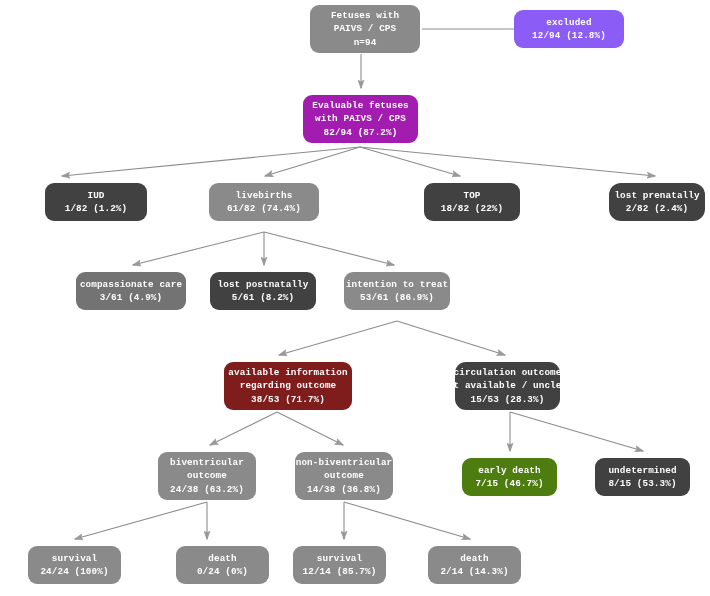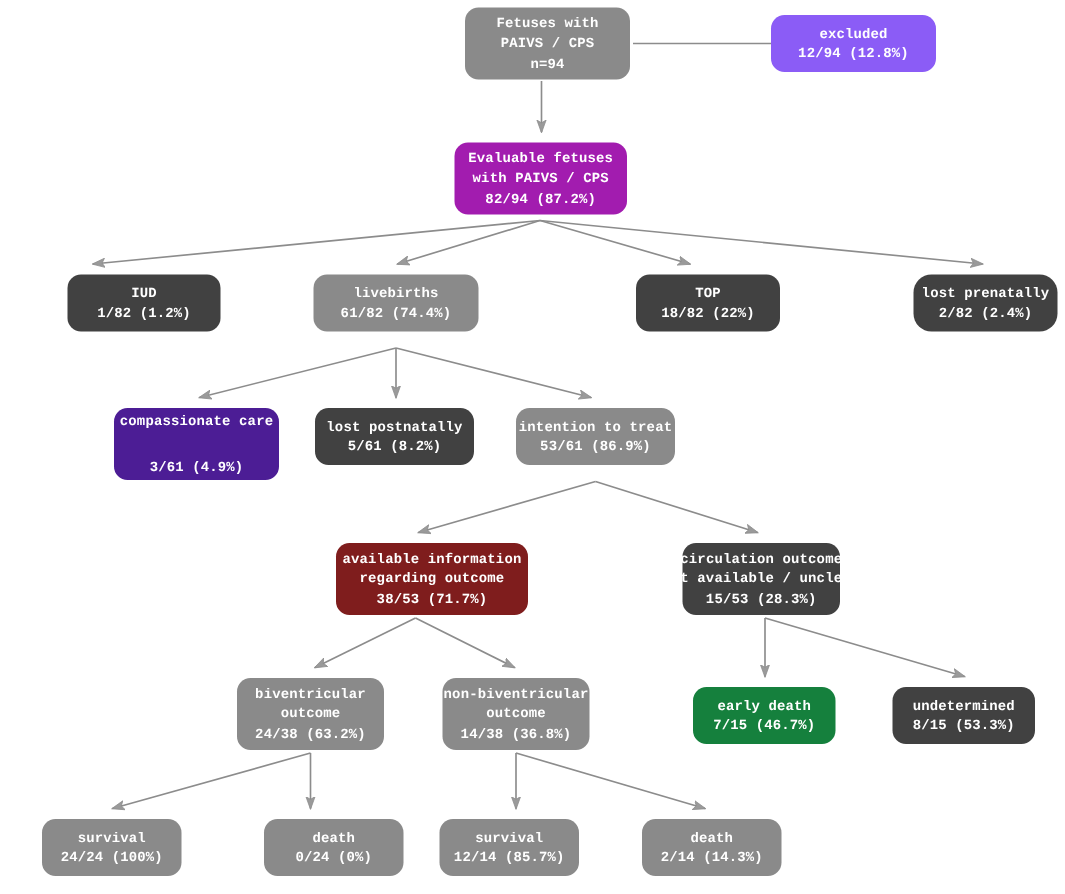--- a/index.html
+++ b/index.html
@@ -101,53 +101,53 @@
         <span class="ln">61/82 (74.4%)</span>
       </div>
       <div class="node" style="left: 412px; top: 183px; width: 96px; height: 38px; background: rgb(65, 65, 65); color: rgb(255, 255, 255); margin-left: 12px;">
         <span class="ln">TOP</span>
         <span class="ln">18/82 (22%)</span>
       </div>
       <div class="node" style="left: 609px; top: 183px; width: 96px; height: 38px; background: rgb(65, 65, 65); color: rgb(255, 255, 255); border-radius: 12px;">
         <span class="ln">lost prenatally</span>
         <span class="ln">2/82 (2.4%)</span>
       </div>
-      <div class="node" style="left: 76px; top: 272px; width: 110px; height: 48px; background: #4c1d95; color: rgb(255, 255, 255); justify-content: space-between;">
+      <div class="node" style="left: 76px; top: 272px; width: 110px; height: 38px; background: #737373; color: rgb(255, 255, 255);">
         <span class="ln">compassionate care</span>
         <span class="ln">3/61 (4.9%)</span>
       </div>
       <div class="node" style="left: 210px; top: 272px; width: 106px; height: 38px; background: rgb(65, 65, 65); color: rgb(255, 255, 255);">
         <span class="ln">lost postnatally</span>
         <span class="ln">5/61 (8.2%)</span>
       </div>
       <div class="node" style="left: 344px; top: 272px; width: 106px; height: 38px; background: rgb(138, 138, 138); color: rgb(255, 255, 255);">
         <span class="ln">intention to treat</span>
         <span class="ln">53/61 (86.9%)</span>
       </div>
       <div class="node" style="left: 224px; top: 362px; width: 128px; height: 48px; background: #7f1d1d; color: rgb(255, 255, 255);">
         <span class="ln">available information</span>
         <span class="ln">regarding outcome</span>
         <span class="ln">38/53 (71.7%)</span>
       </div>
-      <div class="node" style="left: 455px; top: 362px; width: 105px; height: 48px; background: rgb(65, 65, 65); color: rgb(255, 255, 255);">
+      <div class="node" style="left: 455px; top: 362px; width: 105px; height: 48px; background: rgb(65, 65, 65); color: rgb(255, 255, 255); border-radius: 11px;">
         <span class="ln">circulation outcome</span>
         <span class="ln">not available / unclear</span>
         <span class="ln">15/53 (28.3%)</span>
       </div>
       <div class="node" style="left: 158px; top: 452px; width: 98px; height: 48px; background: rgb(138, 138, 138); color: rgb(255, 255, 255);">
         <span class="ln">biventricular</span>
         <span class="ln">outcome</span>
         <span class="ln">24/38 (63.2%)</span>
       </div>
       <div class="node" style="left: 295px; top: 452px; width: 98px; height: 48px; background: rgb(138, 138, 138); color: rgb(255, 255, 255);">
         <span class="ln">non-biventricular</span>
         <span class="ln">outcome</span>
         <span class="ln">14/38 (36.8%)</span>
       </div>
-      <div class="node" style="left: 462px; top: 458px; width: 95px; height: 38px; background: #15803d; color: rgb(255, 255, 255);">
+      <div class="node" style="left: 462px; top: 458px; width: 95px; height: 38px; background: #4d7c0f; color: rgb(255, 255, 255);">
         <span class="ln">early death</span>
         <span class="ln">7/15 (46.7%)</span>
       </div>
       <div class="node" style="left: 595px; top: 458px; width: 95px; height: 38px; background: rgb(65, 65, 65); color: rgb(255, 255, 255);">
         <span class="ln">undetermined</span>
         <span class="ln">8/15 (53.3%)</span>
       </div>
       <div class="node" style="left: 28px; top: 546px; width: 93px; height: 38px; background: rgb(138, 138, 138); color: rgb(255, 255, 255);">
         <span class="ln">survival</span>
         <span class="ln">24/24 (100%)</span>

